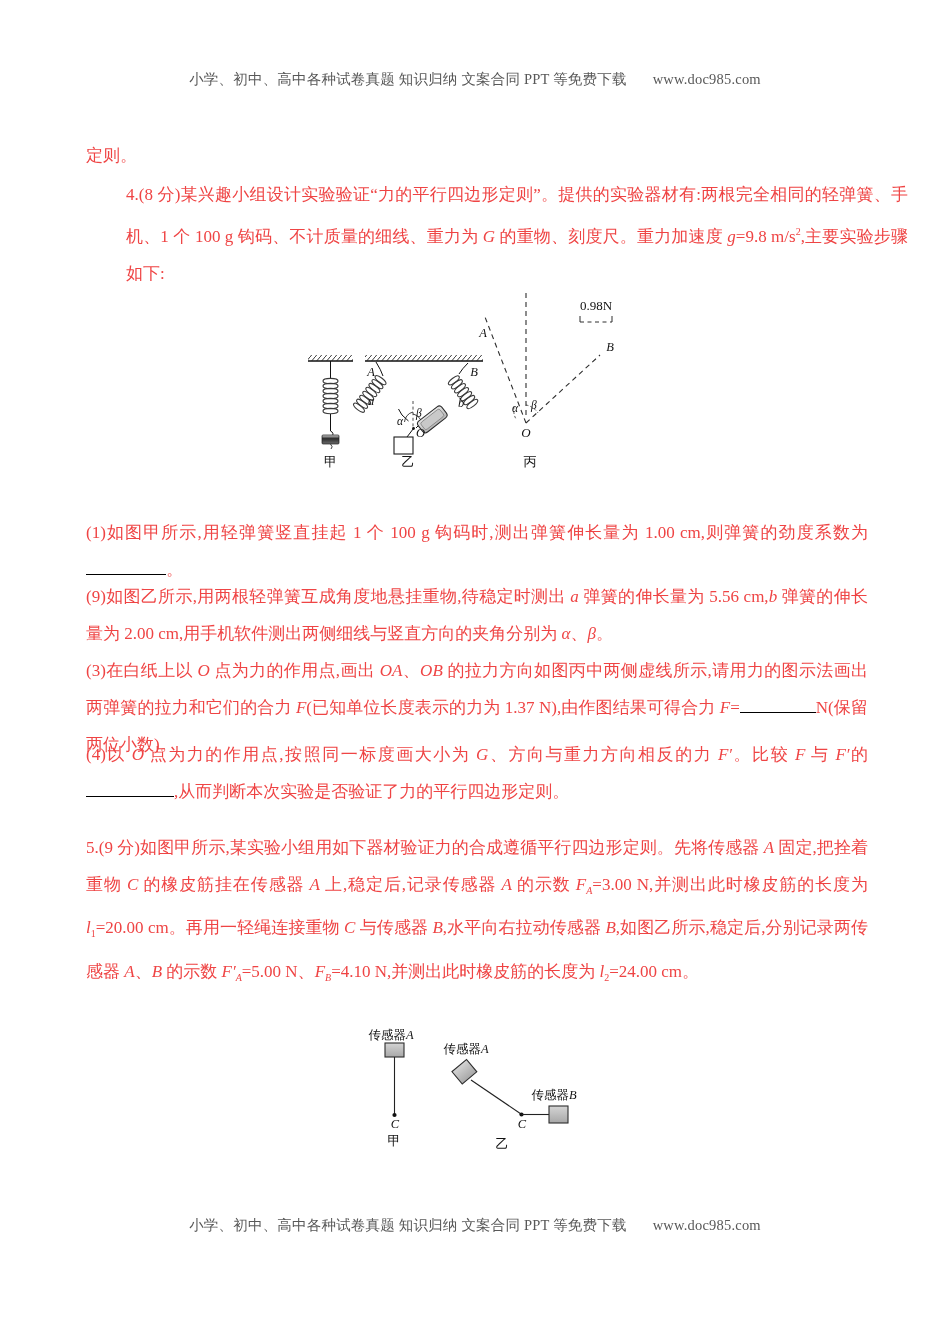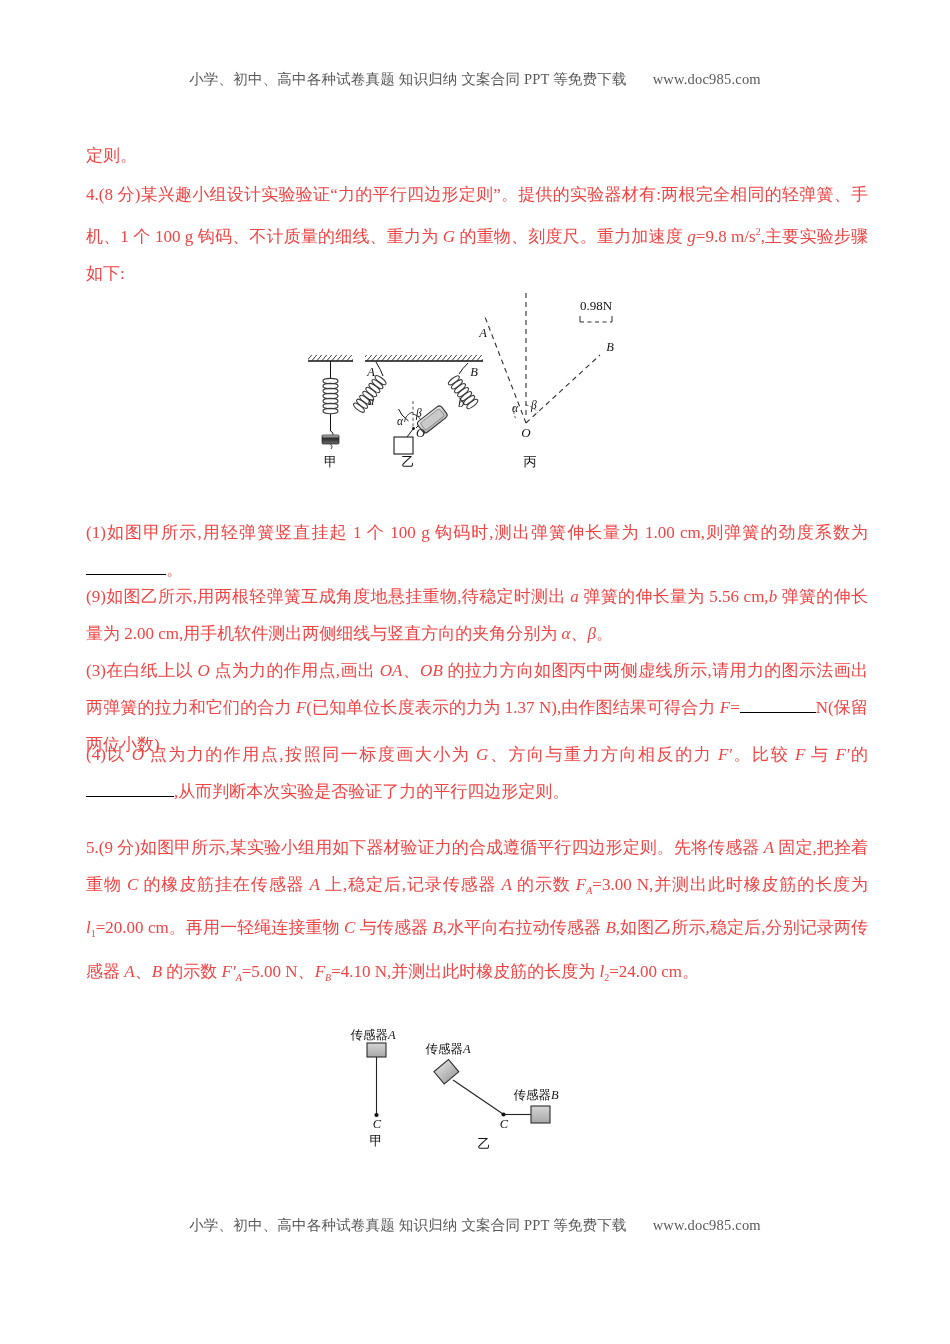--- a/index.html
+++ b/index.html
@@ -66,40 +66,40 @@
   
   #figure-one {
     position: absolute;
     left: 280px;
     top: 285px;
     width: 400px;
     height: 190px;
   }
   #figure-two {
     position: absolute;
-    left: 312px;
+    left: 330px;
     top: 1015px;
     width: 300px;
     height: 160px;
   }
 </style>
 </head>
 <body>
 
 <div class="page">
 
   <div class="watermark" id="wm-top">
     <span>小学、初中、高中各种试卷真题 知识归纳 文案合同 PPT 等免费下载</span><span class="site">www.doc985.com</span>
   </div>
 
   <div class="textblock" style="top:137px;">
     <p>定则。</p>
   </div>
 
-  <div class="textblock" style="top:176px;">
+  <div class="textblock" style="top:176px;margin-left:40px;">
     <p><span>4.(8 分)某兴趣小组设计实验验证“力的平行四边形定则”。提供的实验器材有:两根完全相同的轻弹簧、手机、1 个 100 g 钩码、不计质量的细线、重力为 </span><span class="ital">G</span><span> 的重物、刻度尺。重力加速度 </span><span class="ital">g</span><span>=9.8 m/s</span><sup>2</sup><span>,主要实验步骤如下:</span></p>
   </div>
 
   <div id="figure-one">
     <svg width="400" height="190" viewBox="0 0 400 190" xmlns="http://www.w3.org/2000/svg">
       <defs>
         <pattern id="hatchL" width="5" height="6" patternUnits="userSpaceOnUse" patternTransform="rotate(0)">
           <line x1="0" y1="6" x2="5" y2="0" stroke="#222" stroke-width="0.9"></line>
         </pattern>
         <linearGradient id="springGrad" x1="0" y1="0" x2="1" y2="0">

